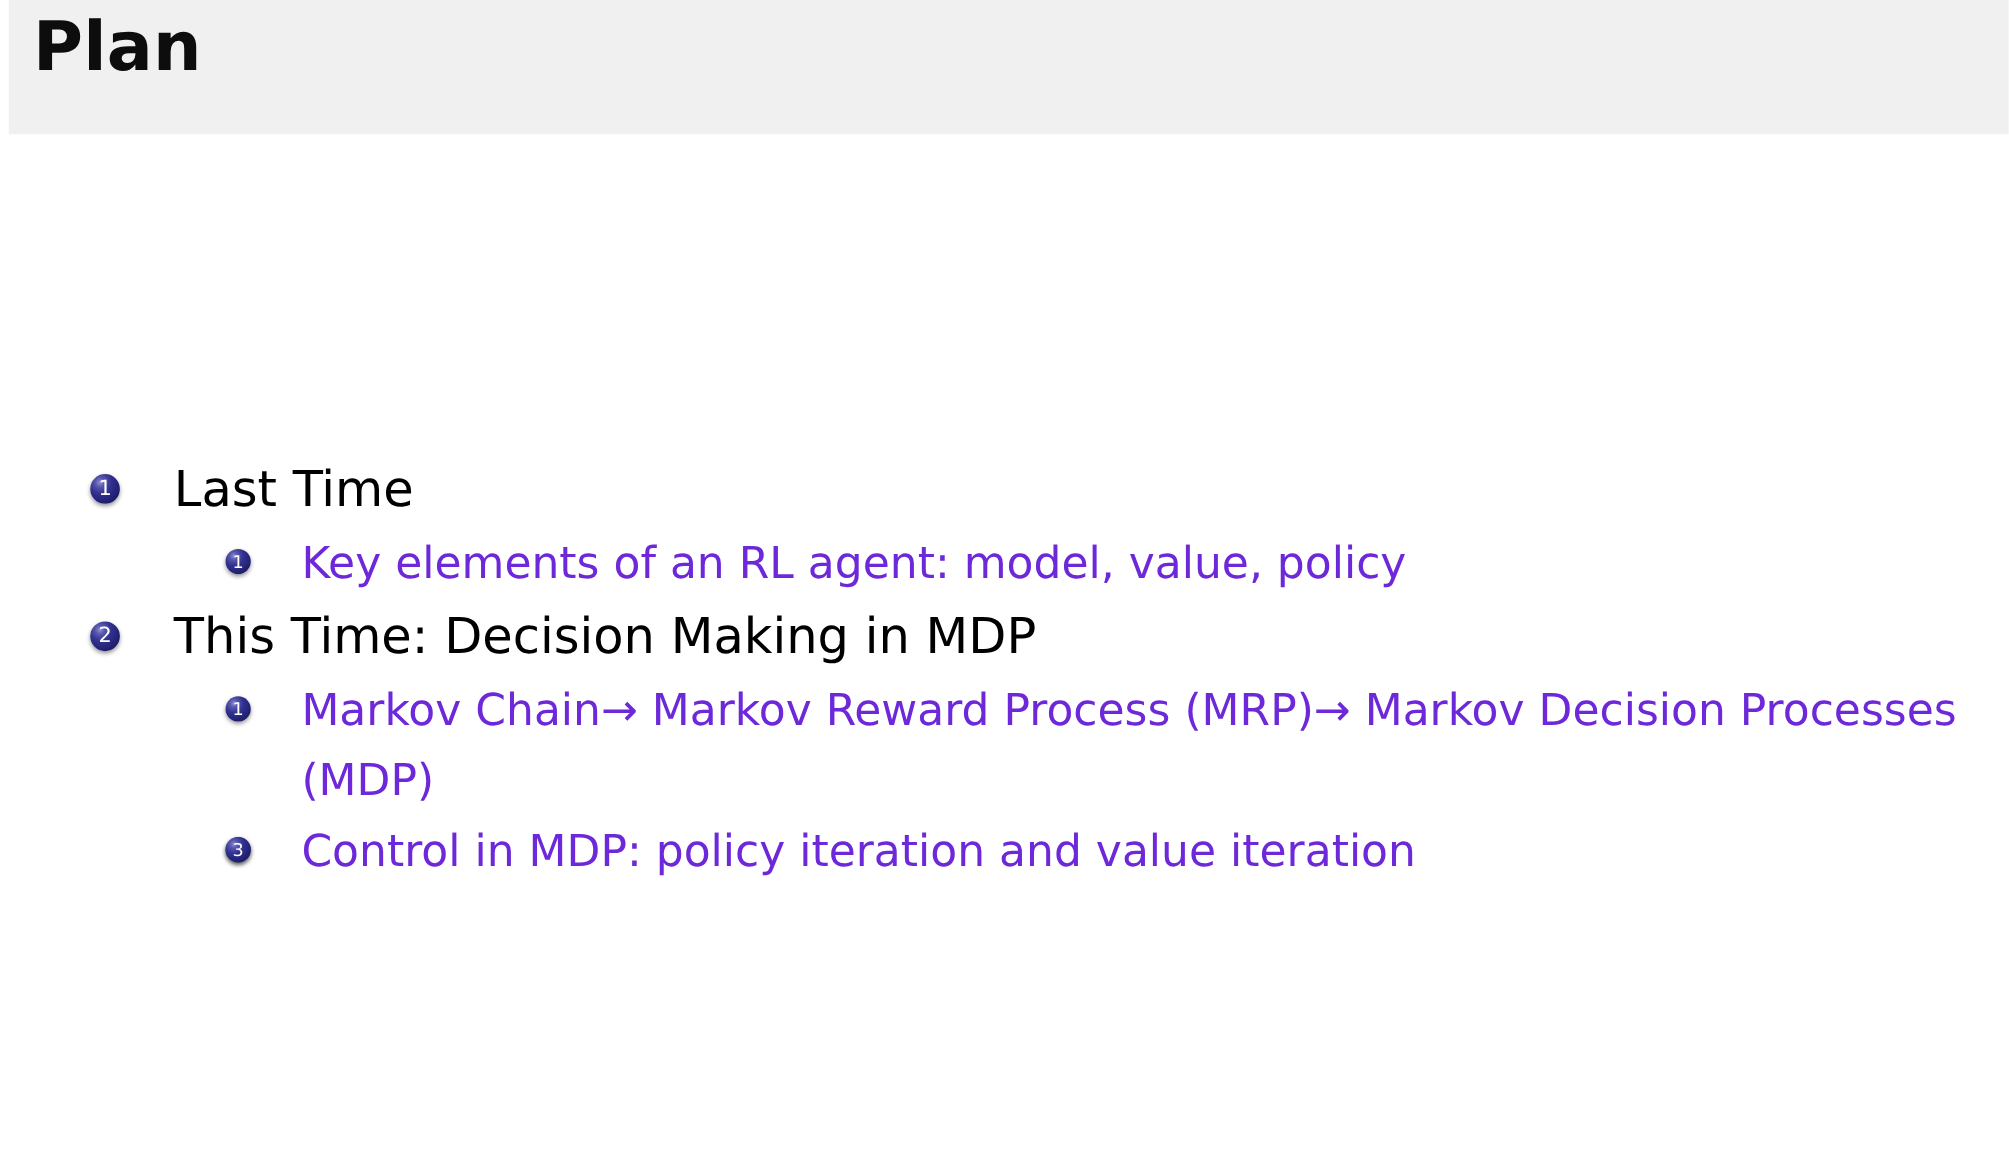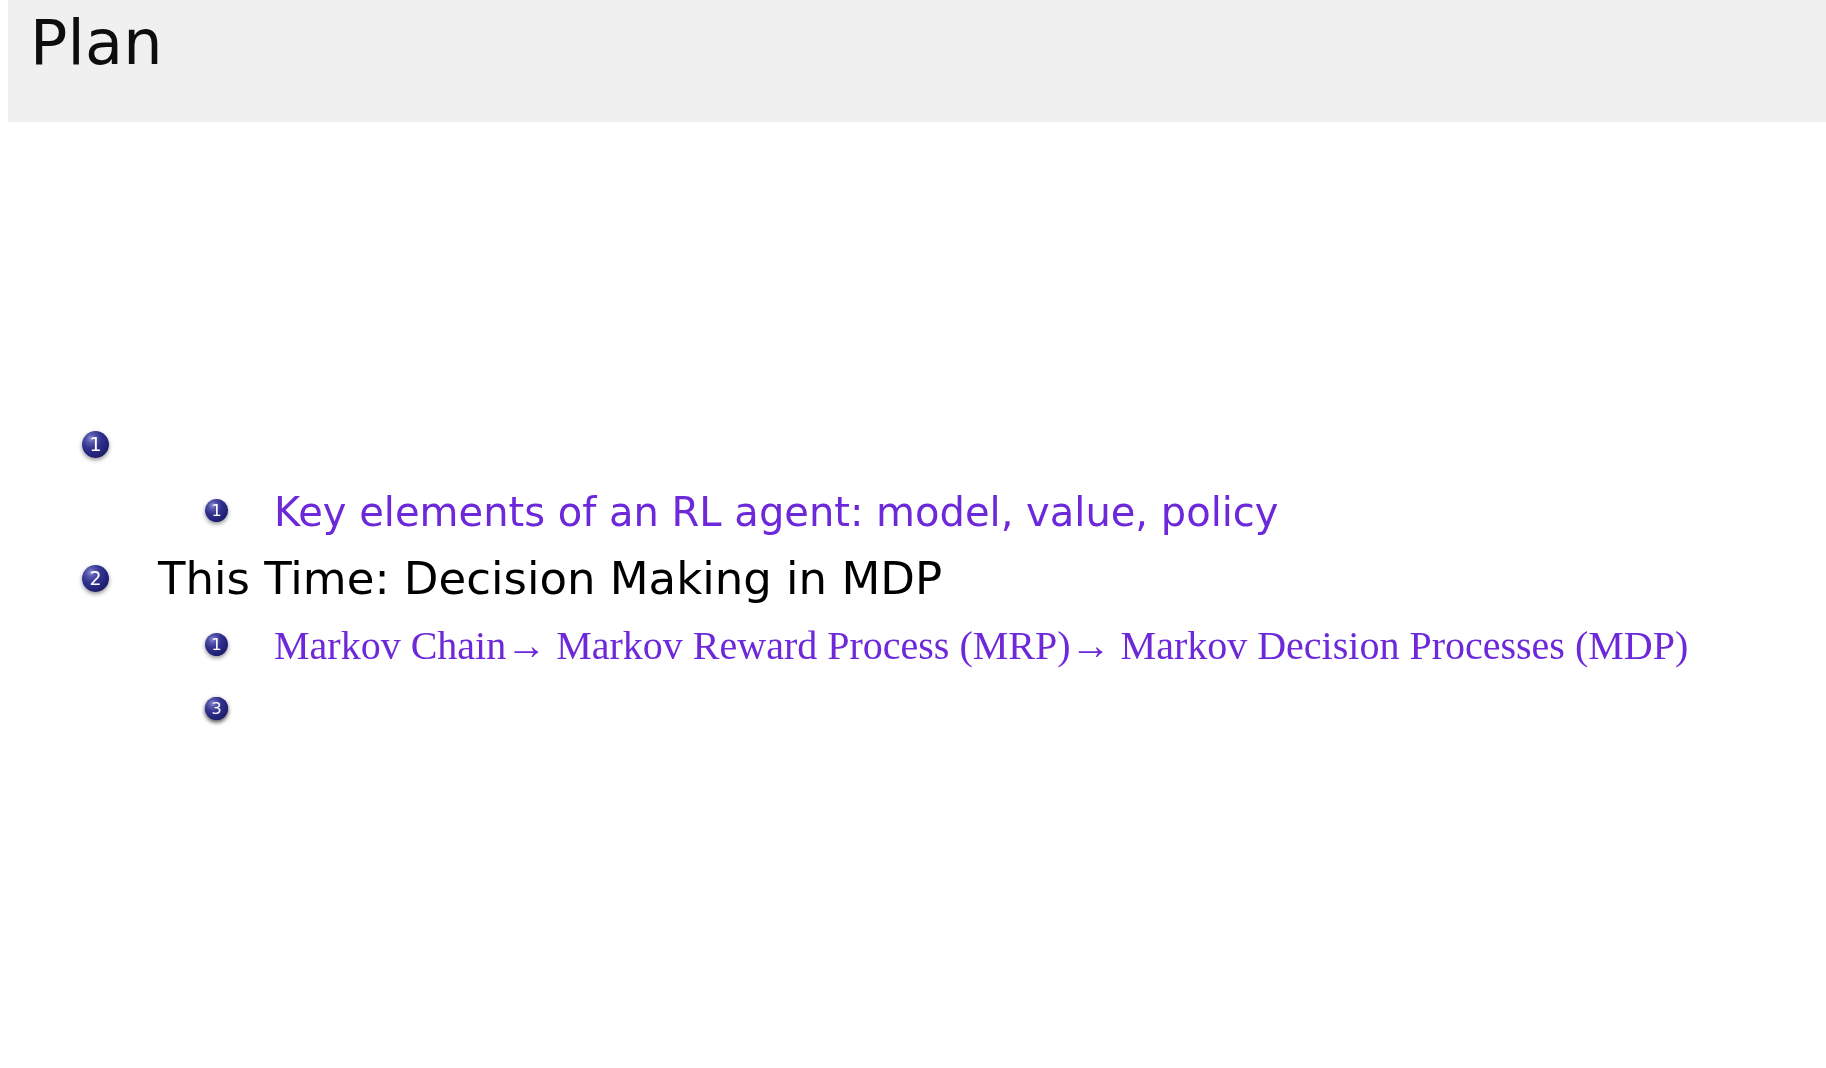--- a/index.html
+++ b/index.html
@@ -31,21 +31,21 @@
     right: 0px;
     height: 122px;
     background: #f0f0f0;
   }
   .title-text {
     position: absolute;
     left: 22px;
     top: 12px;
     font-family: "DejaVu Sans", sans-serif;
     font-size: 62px;
-    font-weight: 400;
+    font-weight: 700;
     line-height: 1.0;
     color: #0d0d0d;
     letter-spacing: 0.2px;
     white-space: nowrap;
   }
 
   
   .body-area {
     position: absolute;
     left: 0;
@@ -99,21 +99,20 @@
   .lvl2 .ball {
     position: absolute;
     left: 205px;
     top: 19px;
     width: 23px;
     height: 23px;
   }
   .lvl2.wrap .label {
     display: block;
     max-width: 1540px;
-    font-family: Liberation Serif, serif;
   }
 
   
   .ball {
     border-radius: 50%;
     background:
       radial-gradient(circle at 33% 28%,
         #8f8fd4 0%,
         #5757ae 16%,
         #32328f 38%,
@@ -152,20 +151,21 @@
     <div class="title-text">Plan</div>
   </div>
 
   <div class="body-area">
     <div class="outline">
 
       <div class="item lvl1">
         <span class="ball">
           <span class="num">1</span>
         </span>
+        <span class="label">Last Time</span>
       </div>
 
       <div class="item lvl2">
         <span class="ball">
           <span class="num">1</span>
         </span>
         <span class="label">Key elements of an RL agent: model, value, policy</span>
       </div>
 
       <div class="item lvl1">
@@ -185,17 +185,18 @@
       <div class="item lvl2">
         <span class="ball">
           <span class="num">2</span>
         </span>
       </div>
 
       <div class="item lvl2">
         <span class="ball">
           <span class="num">3</span>
         </span>
+        <span class="label">Control in MDP: policy iteration and value iteration</span>
       </div>
 
     </div>
   </div>
 </div>
 
 </body></html>

